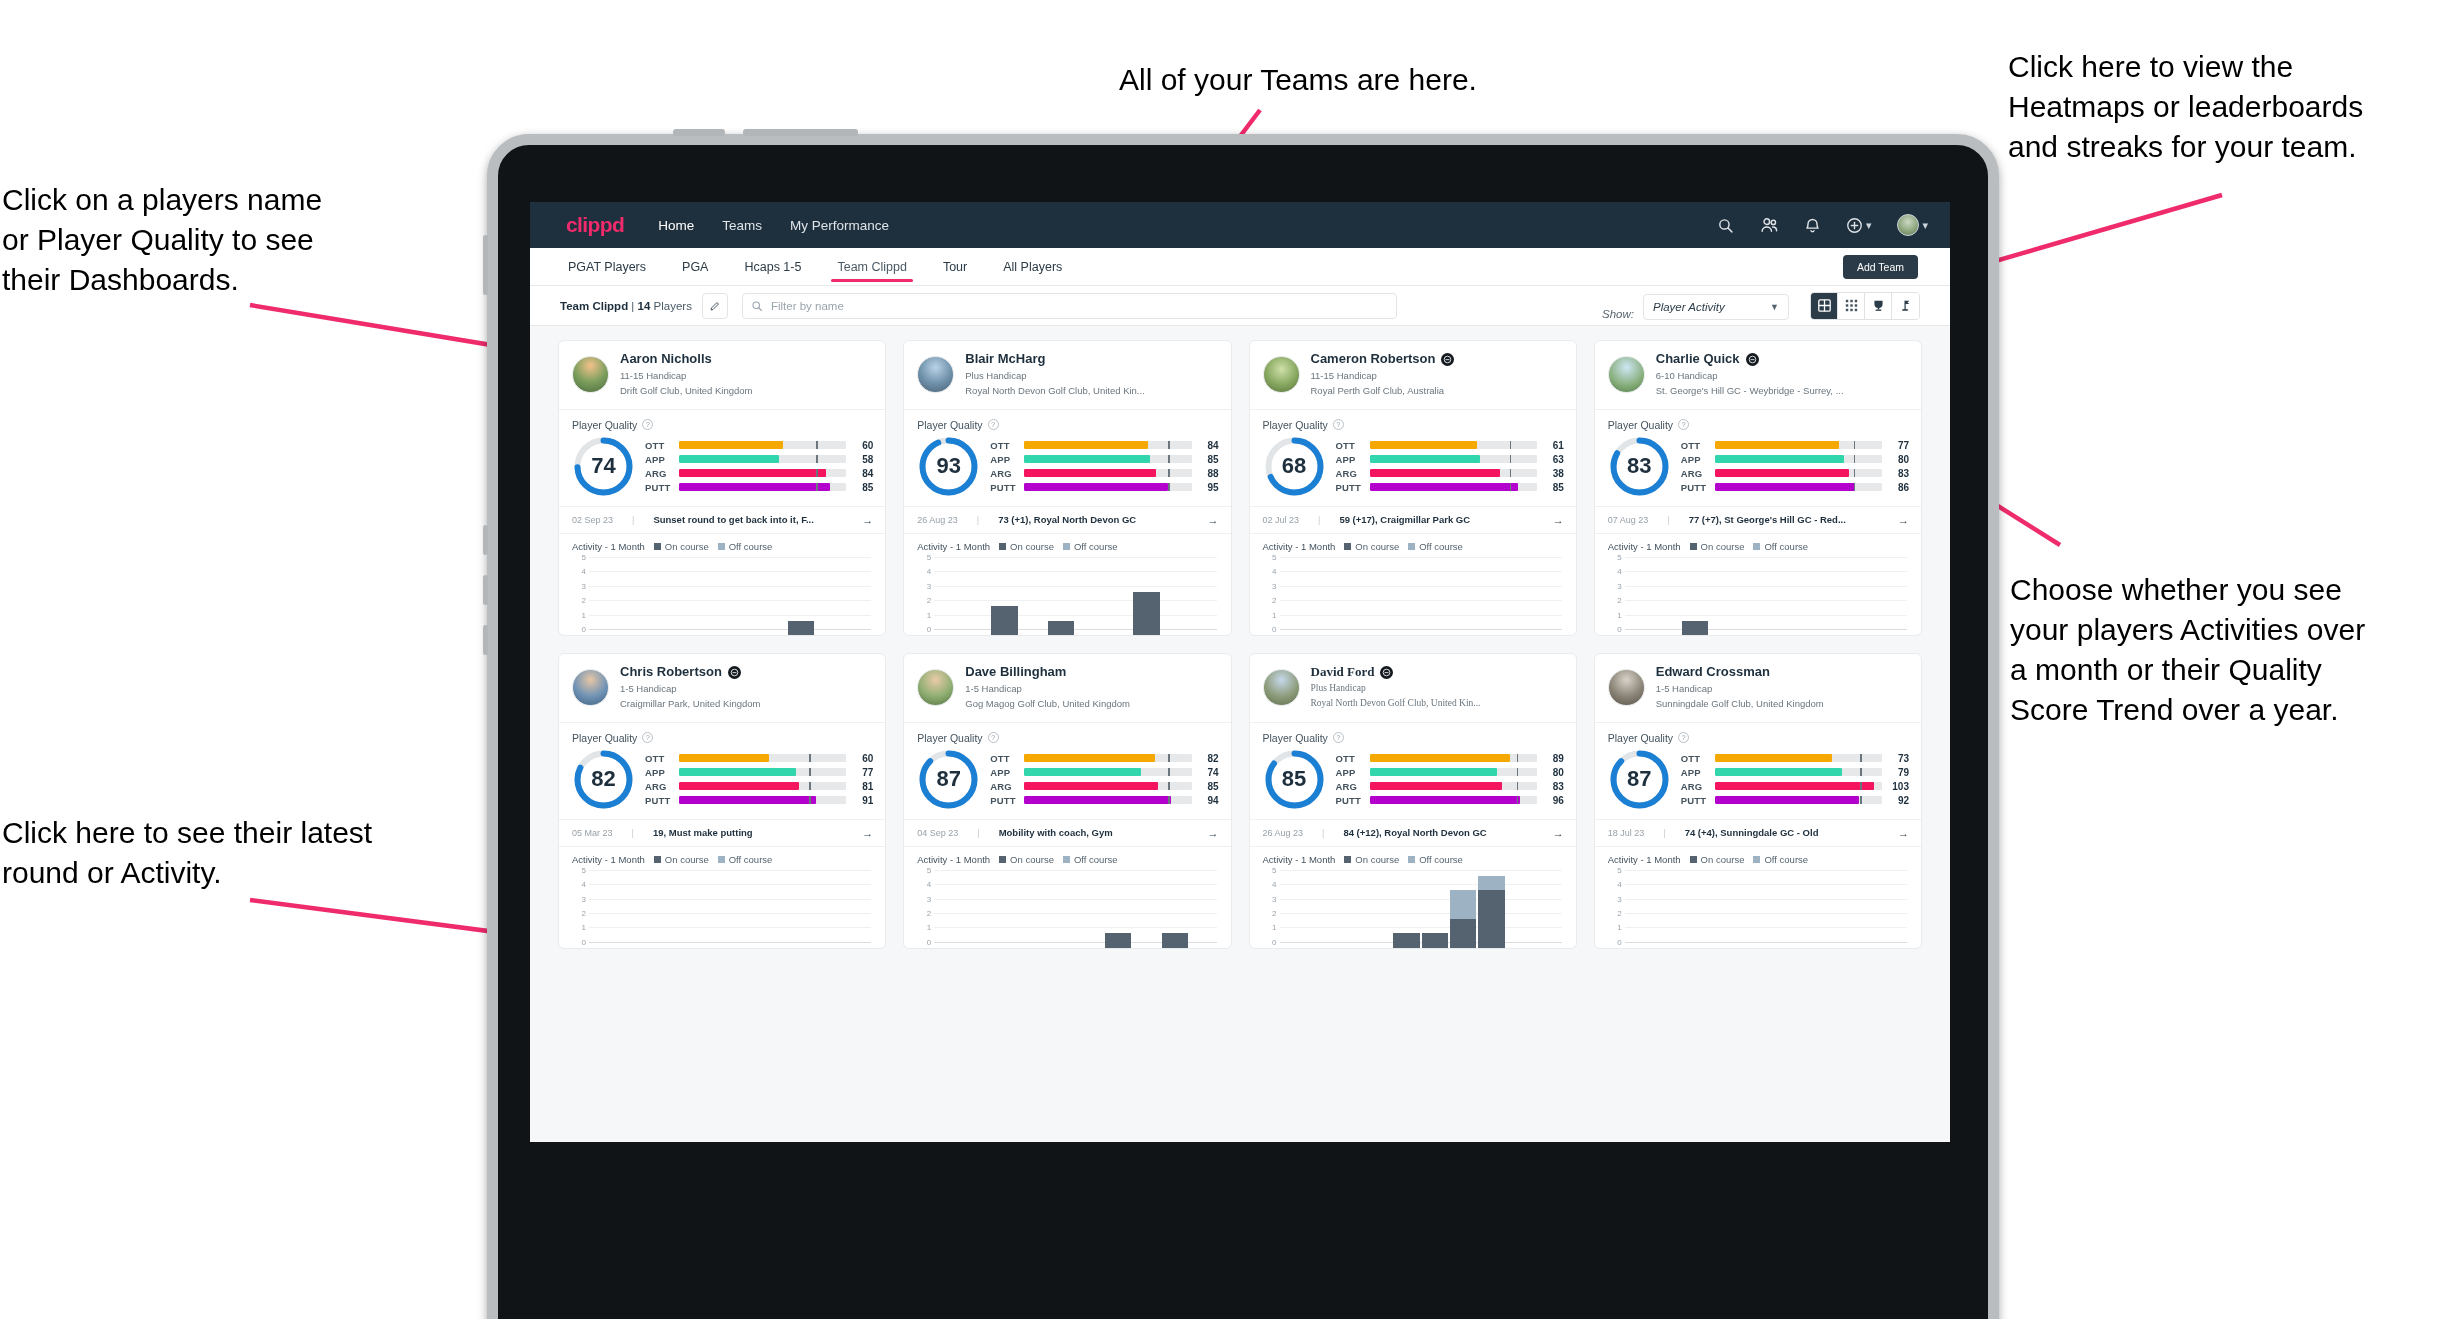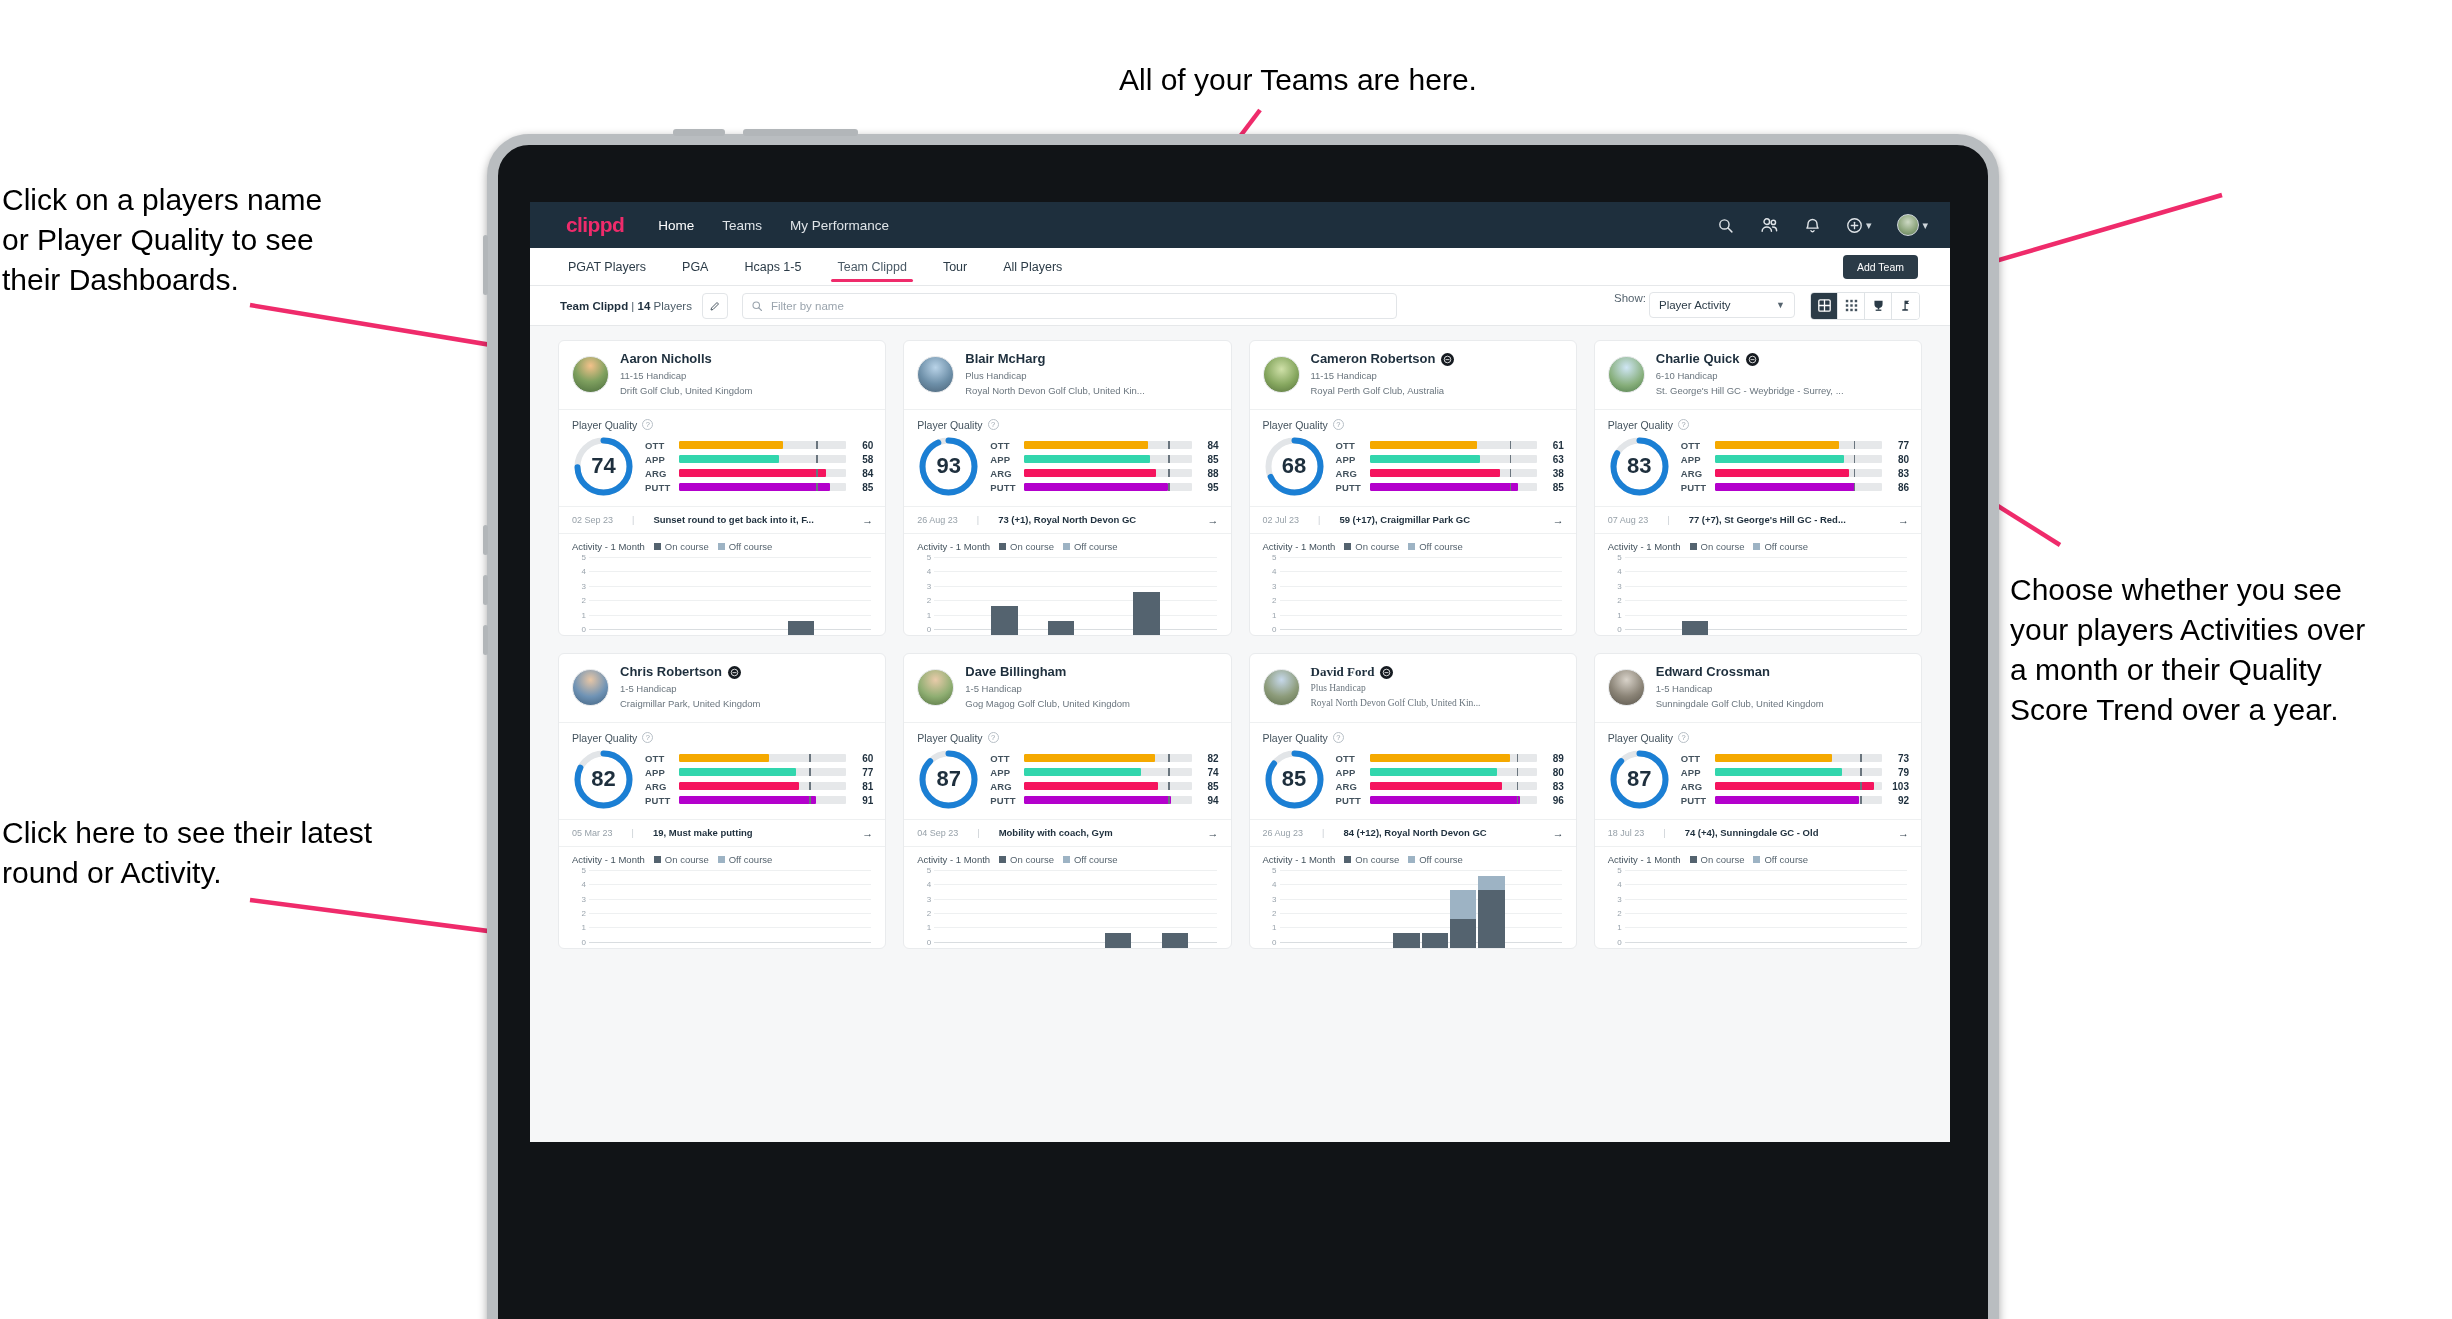--- a/index.html
+++ b/index.html
@@ -99,21 +99,21 @@
   .teamlabel b { color:#1e2f3d; }
   .pencil-btn {
     width:26px; height:26px; margin-left:10px; border:1px solid #e2e5e8; border-radius:4px;
     display:flex; align-items:center; justify-content:center;
   }
   .searchbox {
     flex:1; margin-left:14px; height:26px; background:#fff; border:1px solid #e2e5e8; border-radius:4px;
     display:flex; align-items:center; padding:0 8px; gap:8px; max-width:655px;
   }
   .searchbox .ph { color:#9aa4ad; font-size:11.5px; }
-  .showwrap { display:flex; align-items:flex-start; gap:3px; margin-left:auto; }
+  .showwrap { display:flex; align-items:flex-end; gap:9px; margin-left:auto;font-style:italic; }
   .showlabel { font-size:11.5px; color:#55636e; }
   .select {
     width:146px; height:26px; border:1px solid #e2e5e8; border-radius:4px; background:#fff;
     display:flex; align-items:center; justify-content:space-between; padding:0 9px;
     font-size:11.5px; color:#2b3b47;
   }
   .viewtoggle { display:flex; margin-left:12px; border:1px solid #dfe3e6; border-radius:4px; overflow:hidden; }
   .vt { width:27px; height:26px; display:flex; align-items:center; justify-content:center; border-right:1px solid #dfe3e6; background:#fff;}
   .vt:last-child { border-right:none; }
   .vt.active { background:#2b3b47; }
@@ -169,20 +169,23 @@
 <body>
 
 <div class="stage">
 
   <div class="annot" style="left:2px; top:180px;">Click on a players name
 or Player Quality to see
 their Dashboards.</div>
   <div class="annot" style="left:1119px; top:60px;">All of your Teams are here.</div>
   <div class="annot" style="left:2px; top:813px;">Click here to see their latest
 round or Activity.</div>
+  <div class="annot" style="left:2008px; top:47px;">Click here to view the
+Heatmaps or leaderboards
+and streaks for your team.</div>
   <div class="annot" style="left:2010px; top:570px;">Choose whether you see
 your players Activities over
 a month or their Quality
 Score Trend over a year.</div>
 
   <svg class="arrow" style="left:0;top:0;" width="2452" height="1319">
     <defs>
       <marker id="ah" markerWidth="9" markerHeight="9" refX="7" refY="4.5" orient="auto">
         <path d="M0,0 L9,4.5 L0,9 z" fill="#ef2b6b"></path>
       </marker>

